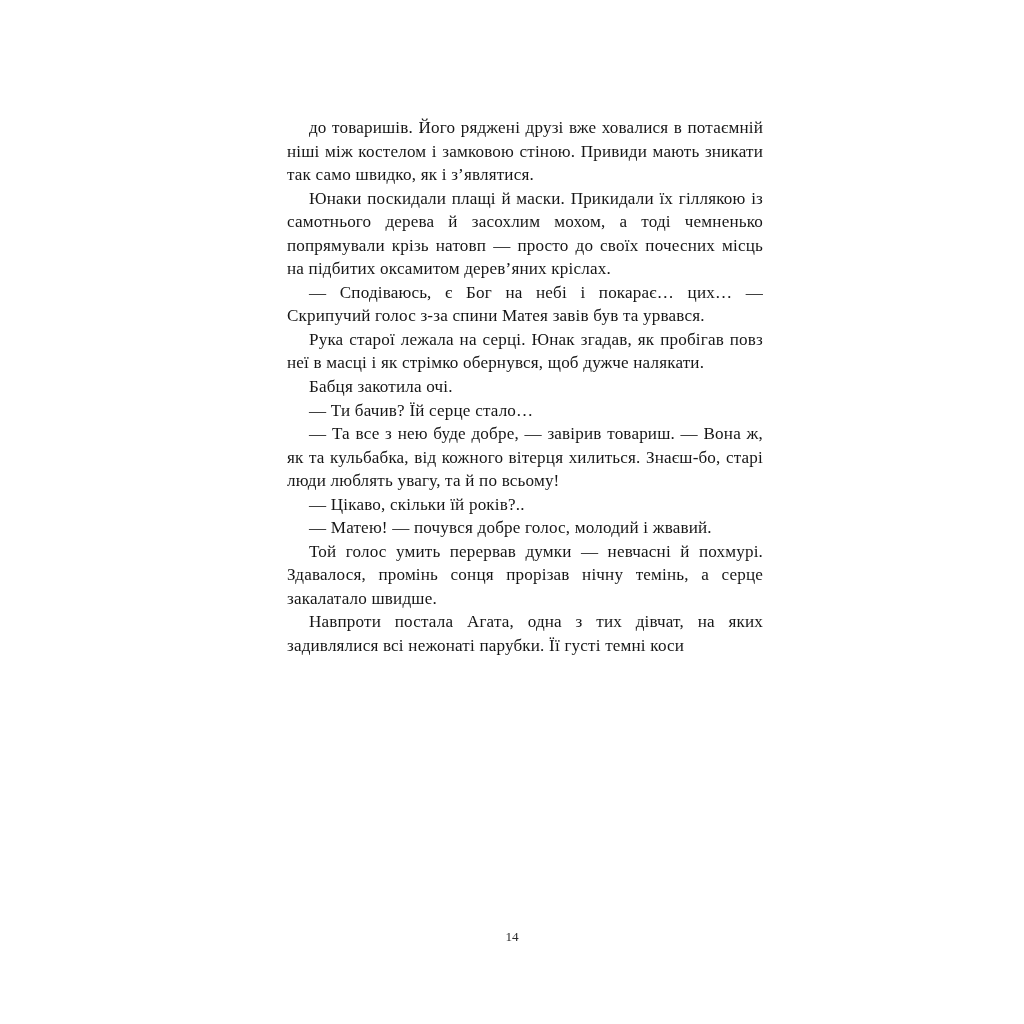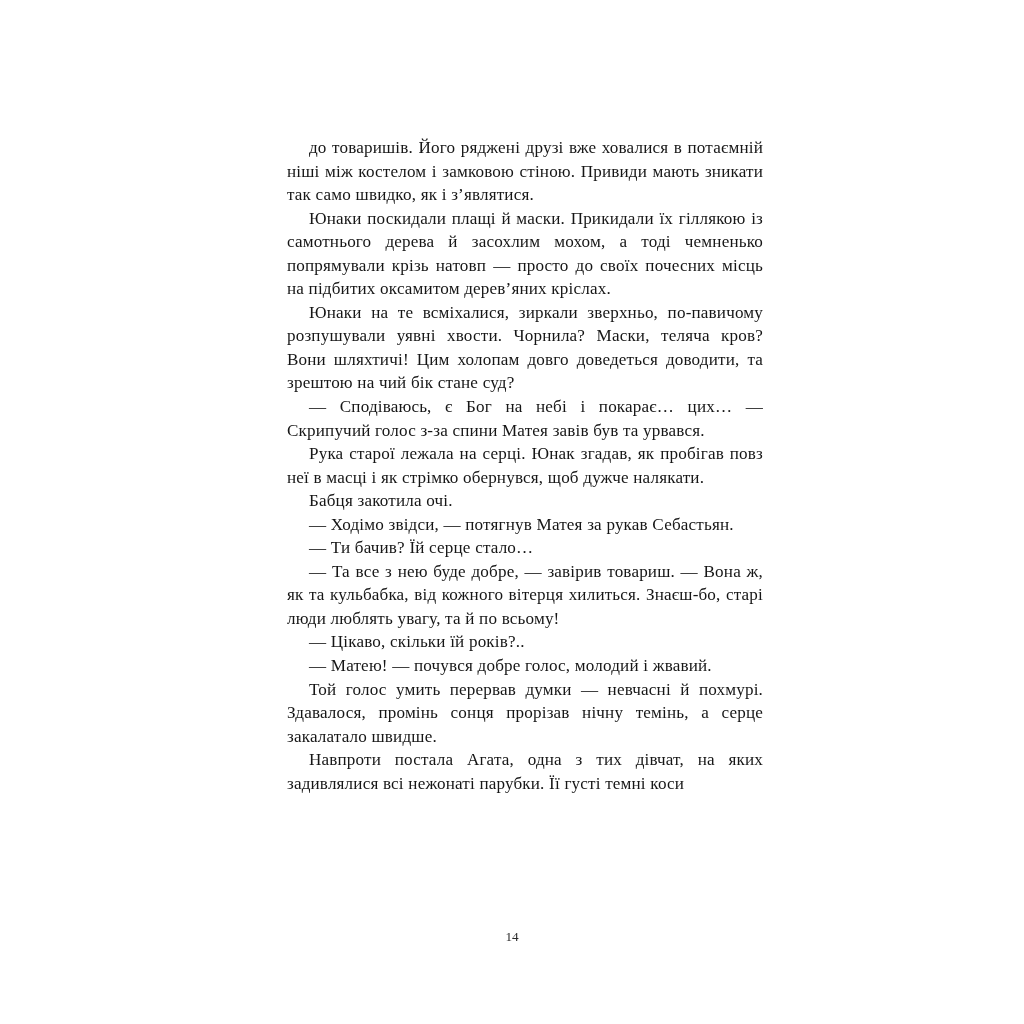--- a/index.html
+++ b/index.html
@@ -18,21 +18,20 @@
     position: relative;
     width: 1024px;
     height: 1024px;
     background: #ffffff;
   }
   .text-block {
     position: absolute;
     left: 287px;
     top: 116px;
     width: 476px;
-    margin-top: 20px;
   }
   .para {
     margin: 0;
     font-size: 17.1px;
     line-height: 23.55px;
     color: #161616;
     text-align: justify;
     text-justify: inter-word;
     text-indent: 22px;
     hyphens: manual;
@@ -54,25 +53,23 @@
   }
 </style>
 </head>
 <body>
 
 <div class="page">
 
   <div class="text-block">
     <p class="para">до товаришів. Його ряджені друзі вже ховалися в потаємній ніші між костелом і замковою стіною. Привиди мають зникати так само швидко, як і з’являтися.</p>
     <p class="para">Юнаки поскидали плащі й маски. Прикидали їх гіллякою із самотнього дерева й засохлим мохом, а тоді чемненько попрямували крізь натовп — просто до своїх почесних місць на підбитих оксамитом дерев’яних кріслах.</p>
-    <p class="para">Юнаки на те всміхалися, зиркали зверхньо, по-павичому розпушували уявні хвости. Чорнила? Маски, теляча кров? Вони шляхтичі! Цим холопам довго доведеться доводити, та зрештою на чий бік стане суд?</p>
     <p class="para">— Сподіваюсь, є Бог на небі і покарає… цих… — Скрипучий голос з-за спини Матея завів був та урвався.</p>
     <p class="para">Рука старої лежала на серці. Юнак згадав, як пробігав повз неї в масці і як стрімко обернувся, щоб дужче налякати.</p>
     <p class="para">Бабця закотила очі.</p>
-    <p class="para">— Ходімо звідси, — потягнув Матея за рукав Себастьян.</p>
     <p class="para">— Ти бачив? Їй серце стало…</p>
     <p class="para">— Та все з нею буде добре, — завірив товариш. — Вона ж, як та кульбабка, від кожного вітерця хилиться. Знаєш-бо, старі люди люблять увагу, та й по всьому!</p>
     <p class="para">— Цікаво, скільки їй років?..</p>
     <p class="para">— Матею! — почувся добре голос, молодий і жвавий.</p>
     <p class="para">Той голос умить перервав думки — невчасні й похмурі. Здавалося, промінь сонця прорізав нічну темінь, а серце закалатало швидше.</p>
     <p class="para">Навпроти постала Агата, одна з тих дівчат, на яких задивлялися всі нежонаті парубки. Її густі темні коси</p>
   </div>
 
   <div class="page-number">14</div>
 

